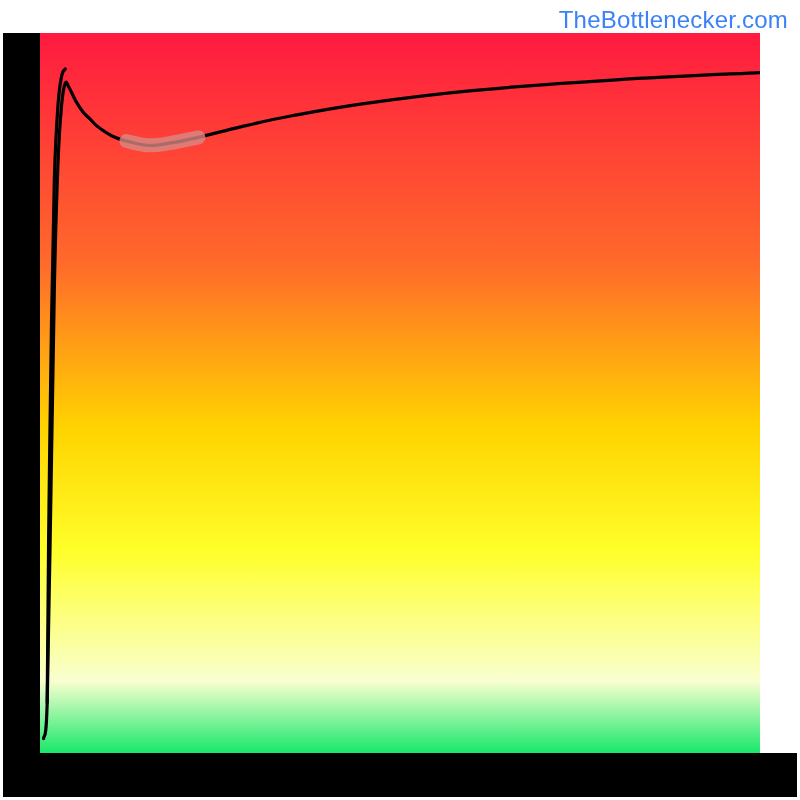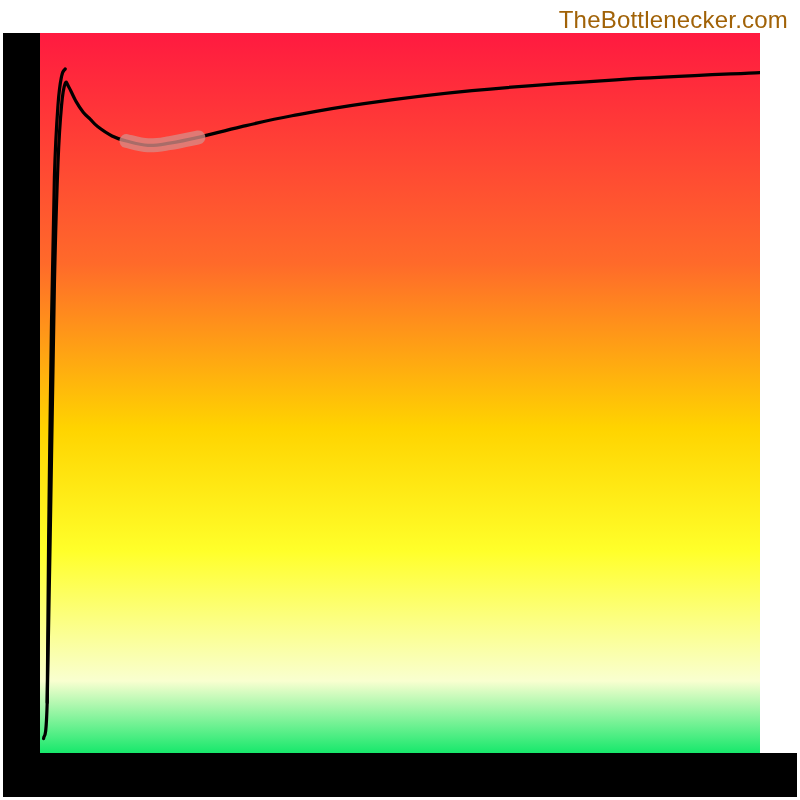--- a/index.html
+++ b/index.html
@@ -9,21 +9,21 @@
     width: 800px;
     height: 800px;
   }
   .watermark {
     position: absolute;
     top: 6px;
     right: 12px;
     font-family: Arial, Helvetica, sans-serif;
     font-size: 24px;
     font-weight: 500;
-    color: #a16207;
+    color: #3b82f6;
     letter-spacing: 0.2px;
     user-select: none;
   }
   .plot {
     position: absolute;
     left: 0;
     top: 0;
     width: 800px;
     height: 800px;
   }

